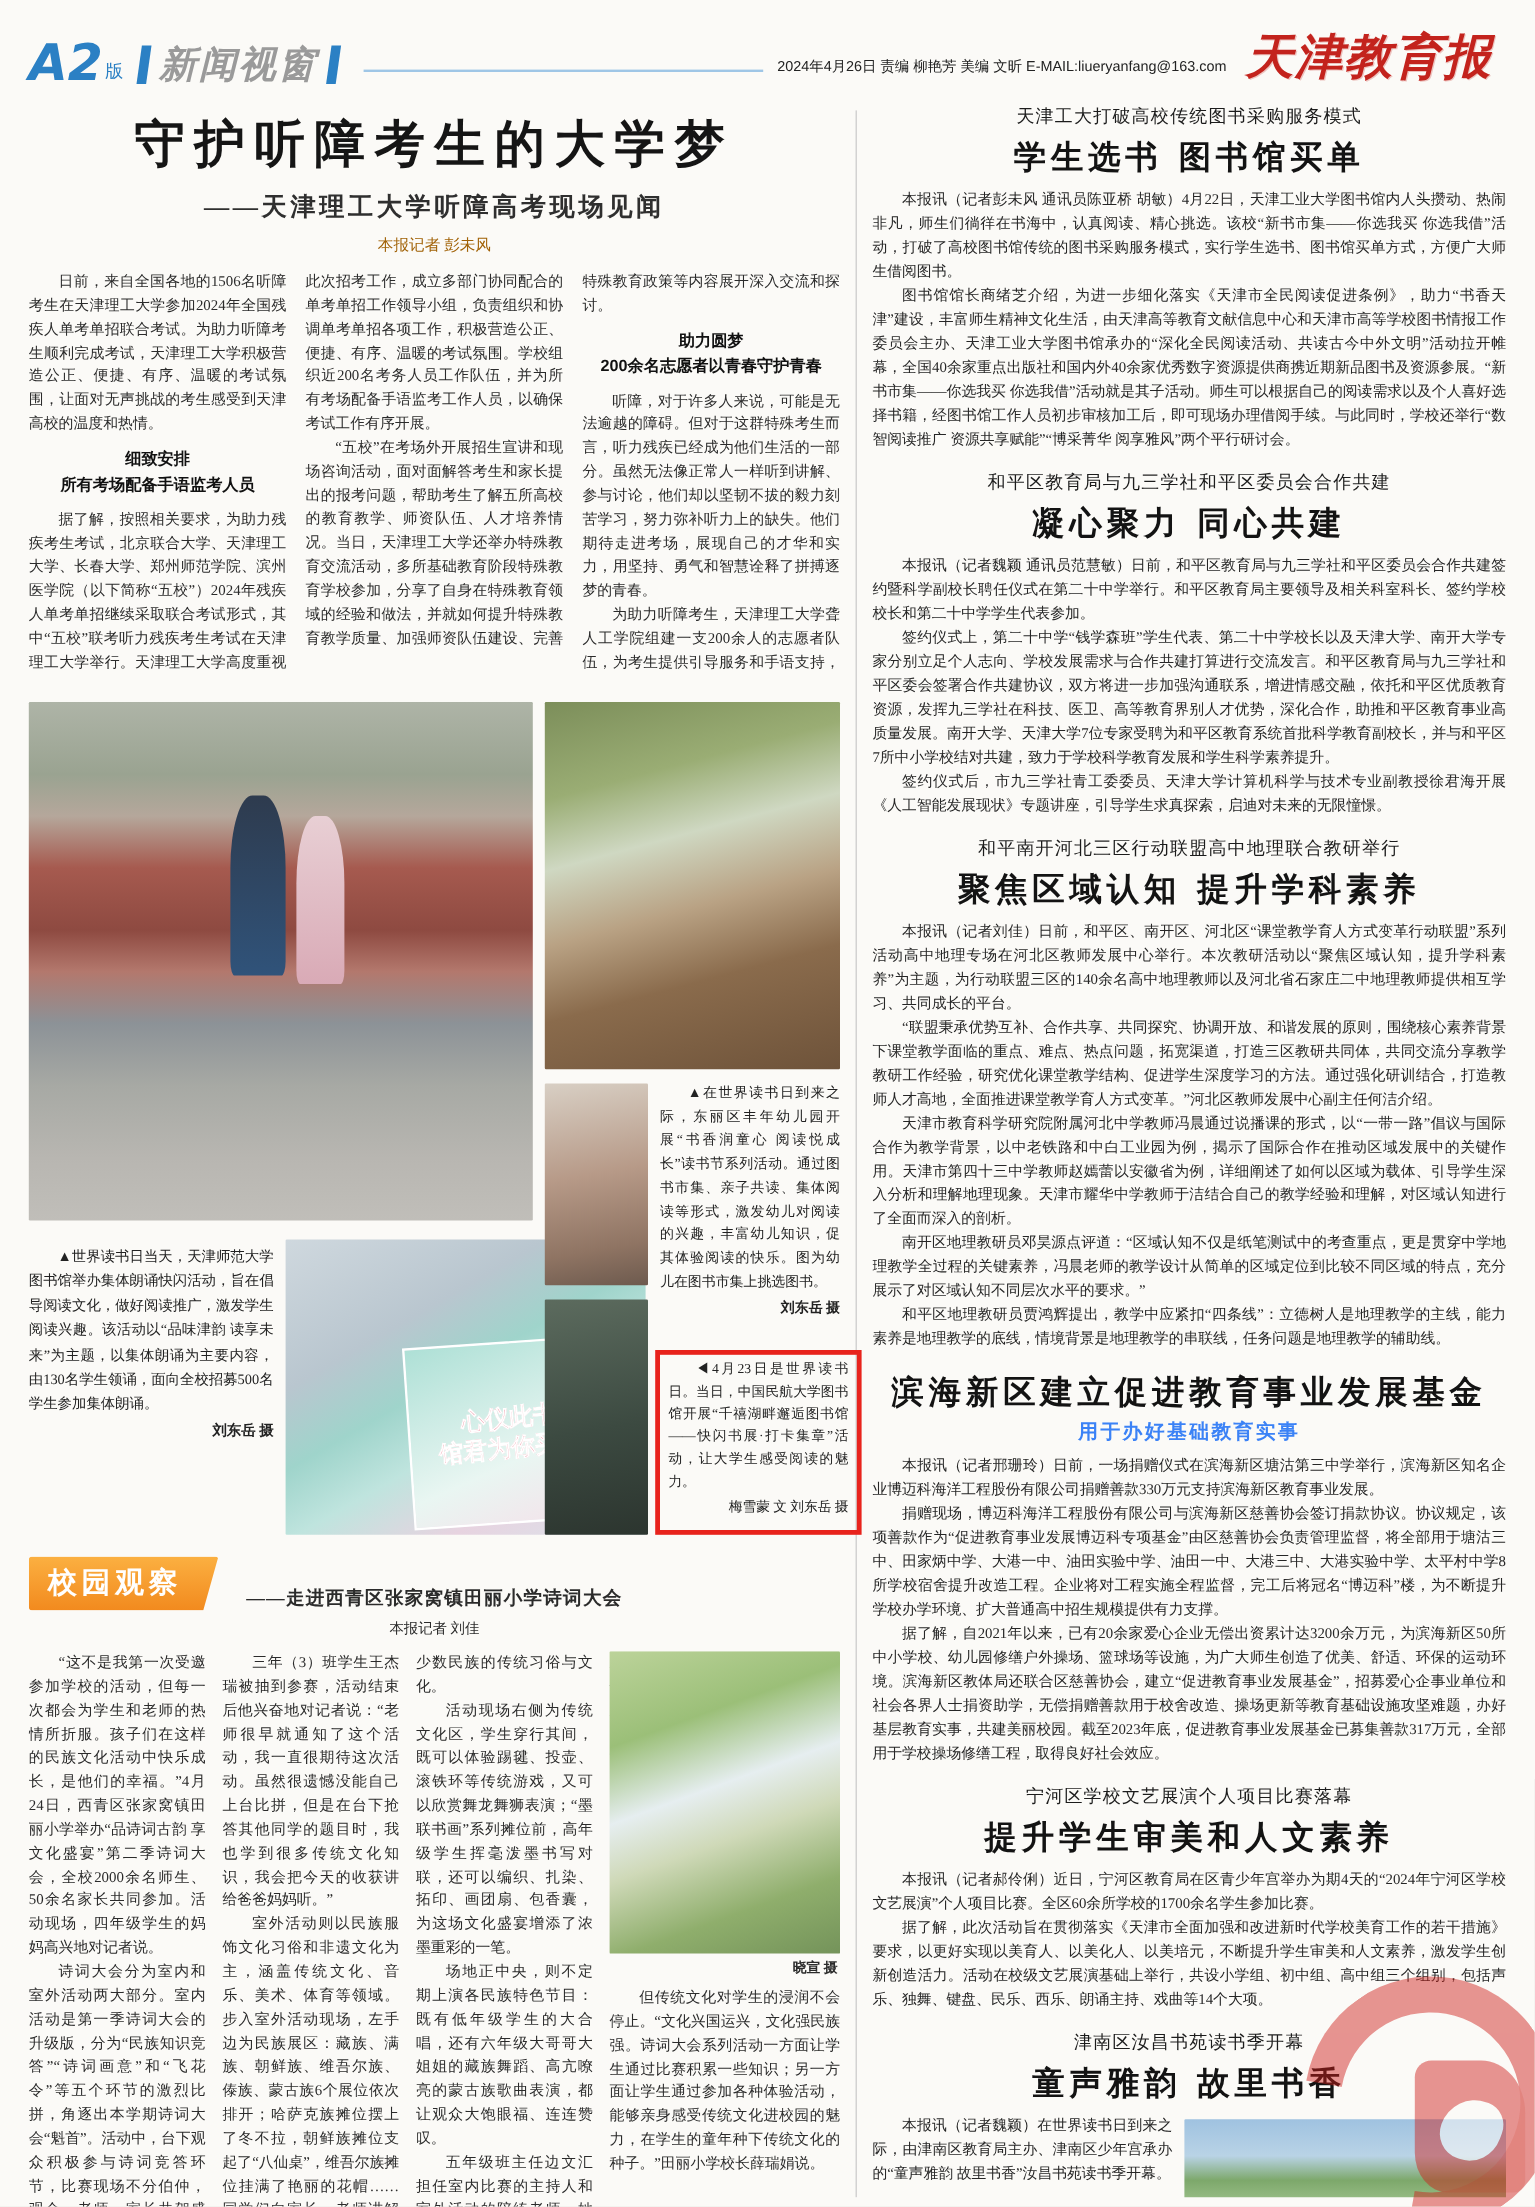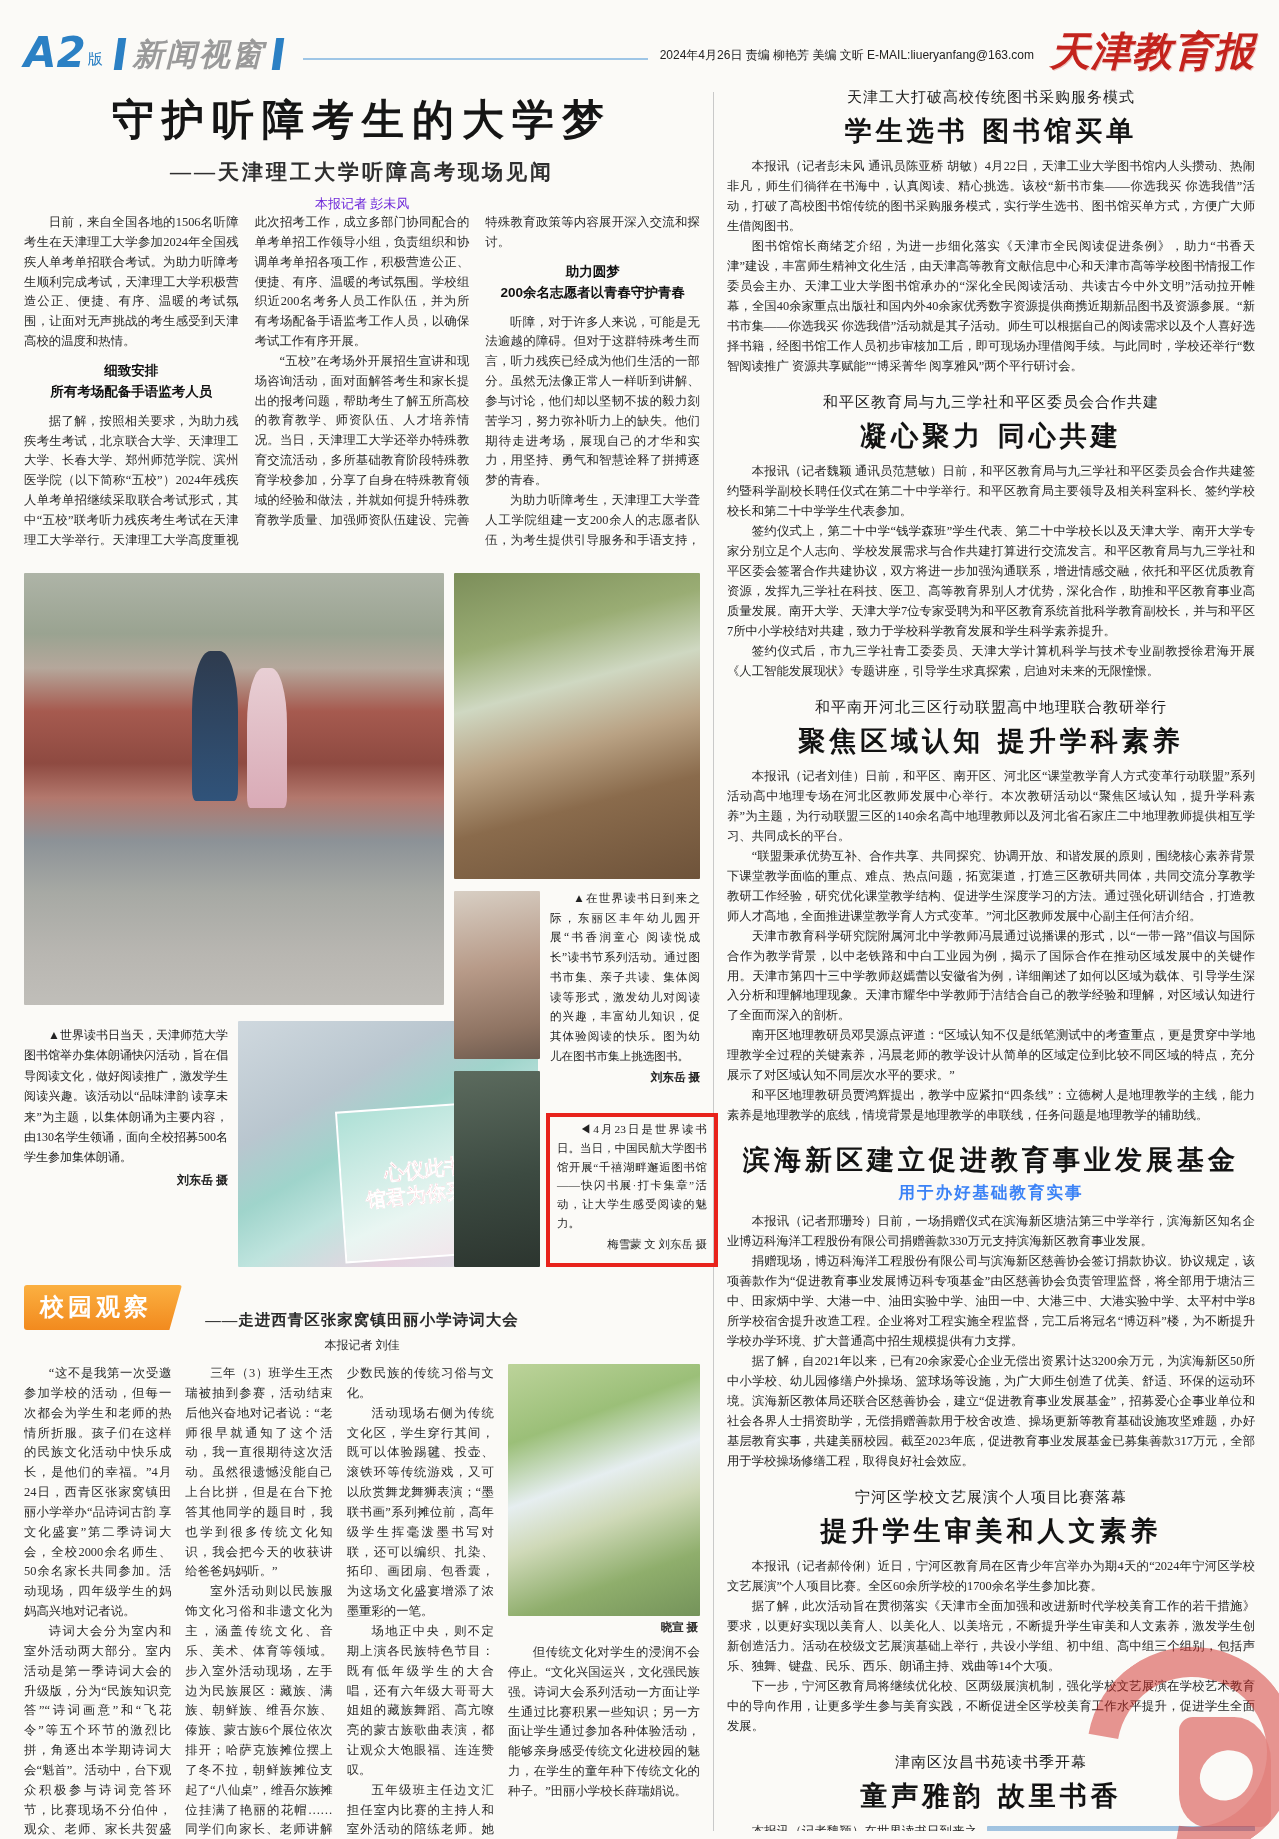--- a/index.html
+++ b/index.html
@@ -7,31 +7,31 @@
         font-family:"Liberation Serif", serif;color:#2b2b2b;}
   
   .hdr{position:absolute;top:16px;left:24px;right:24px;height:56px;display:flex;align-items:flex-end;}
   .ed{display:flex;align-items:flex-end;}
   .ed-no{font-family:"DejaVu Sans",sans-serif;font-style:italic;font-weight:bold;font-size:42px;line-height:.9;color:#2b80c4;}
   .ed-suffix{font-size:15px;color:#2b80c4;margin:0 4px 3px 2px;font-family:"Liberation Sans",sans-serif;}
   .bar{width:8px;height:32px;background:#2b80c4;margin:0 9px 2px 9px;transform:skewX(-8deg);}
   .sec-name{font-family:"DejaVu Sans",sans-serif;font-style:italic;font-weight:bold;font-size:31px;line-height:1;color:#9a9a9a;margin-bottom:2px;letter-spacing:2px;}
   .hdr-rule{flex:1;height:2px;background:#9fc6e6;margin:0 12px 12px 12px;}
   .dateline{font-size:12px;color:#222;margin-bottom:8px;white-space:nowrap;font-family:"Liberation Sans",sans-serif;}
-  .paper{font-family:Liberation Serif, serif;font-style:italic;font-weight:bold;font-size:40px;line-height:1;color:#c3231d;margin:0 0 0 16px;letter-spacing:1px;text-shadow:1px 1px 0 rgba(195,35,29,.25);}
+  .paper{font-family:Liberation Mono, monospace;font-style:italic;font-weight:bold;font-size:40px;line-height:1;color:#c3231d;margin:0 12px 0 16px;letter-spacing:1px;text-shadow:1px 1px 0 rgba(195,35,29,.25);}
   
   .content{position:absolute;top:88px;left:24px;right:24px;bottom:8px;display:flex;}
   .col-left{width:676px;flex:none;}
   .v-rule{width:1px;background:#c9c9c9;margin:4px 13px 0 13px;}
   .col-right{flex:1;overflow:hidden;}
   
   .ma{text-align:center;}
   .ma-title{font-family:"DejaVu Sans",sans-serif;font-weight:900;font-size:42px;letter-spacing:8px;color:#151515;margin:4px 0 10px;}
   .ma-sub{font-size:21px;font-weight:bold;letter-spacing:3px;color:#2f2f2f;margin-bottom:9px;}
-  .ma-byline{font-size:13px;color:#6d28d9;}
+  .ma-byline{font-size:13px;color:#a16207;margin-bottom:12px;}
   .ma-body{height:344px;overflow:hidden;column-count:3;column-gap:16px;text-align:justify;font-size:12.4px;line-height:1.6;}
   .ma-body p,.cb p,.b-body p,.side-text p{margin:0;text-indent:2em;}
   .inhead{font-family:"Liberation Sans",sans-serif;font-weight:bold;font-size:13.5px;text-align:center;margin:9px 0;line-height:1.55;break-inside:avoid;color:#111;}
   
   .collage{position:relative;height:694px;margin-top:16px;}
   .ph{position:absolute;border-radius:1px;overflow:hidden;}
   .ph-crowd{left:0;top:0;width:420px;height:432px;
      background:linear-gradient(180deg,#aeb4a7 0%,#9aa391 14%,#b5a79b 22%,#a65a4f 32%,#8e4a41 44%,#b3786d 52%,#8c9297 62%,#a7a9a4 74%,#b8b6b1 88%,#c0beb9 100%);}
   .fig{position:absolute;border-radius:40% 40% 8% 8%;}
   .fig1{left:40%;top:18%;width:46px;height:150px;background:linear-gradient(180deg,#2e3b4e,#30537a);}
@@ -229,21 +229,20 @@
             <p>据了解，自2021年以来，已有20余家爱心企业无偿出资累计达3200余万元，为滨海新区50所中小学校、幼儿园修缮户外操场、篮球场等设施，为广大师生创造了优美、舒适、环保的运动环境。滨海新区教体局还联合区慈善协会，建立“促进教育事业发展基金”，招募爱心企事业单位和社会各界人士捐资助学，无偿捐赠善款用于校舍改造、操场更新等教育基础设施攻坚难题，办好基层教育实事，共建美丽校园。截至2023年底，促进教育事业发展基金已募集善款317万元，全部用于学校操场修缮工程，取得良好社会效应。</p>
           </div>
       </article>
 
       <article class="brief">
         <div class="kicker">宁河区学校文艺展演个人项目比赛落幕</div>
         <div class="b-title">提升学生审美和人文素养</div>
         <div class="b-body">
             <p>本报讯（记者郝伶俐）近日，宁河区教育局在区青少年宫举办为期4天的“2024年宁河区学校文艺展演”个人项目比赛。全区60余所学校的1700余名学生参加比赛。</p>
             <p>据了解，此次活动旨在贯彻落实《天津市全面加强和改进新时代学校美育工作的若干措施》要求，以更好实现以美育人、以美化人、以美培元，不断提升学生审美和人文素养，激发学生创新创造活力。活动在校级文艺展演基础上举行，共设小学组、初中组、高中组三个组别，包括声乐、独舞、键盘、民乐、西乐、朗诵主持、戏曲等14个大项。</p>
-            <p>下一步，宁河区教育局将继续优化校、区两级展演机制，强化学校文艺展演在学校艺术教育中的导向作用，让更多学生参与美育实践，不断促进全区学校美育工作水平提升，促进学生全面发展。</p>
           </div>
       </article>
 
       <article class="brief">
         <div class="kicker">津南区汝昌书苑读书季开幕</div>
         <div class="b-title">童声雅韵 故里书香</div>
         <div class="b-body b-split">
           <div class="b-text">
               <p>本报讯（记者魏颖）在世界读书日到来之际，由津南区教育局主办、津南区少年宫承办的“童声雅韵 故里书香”汝昌书苑读书季开幕。</p>
             </div>

